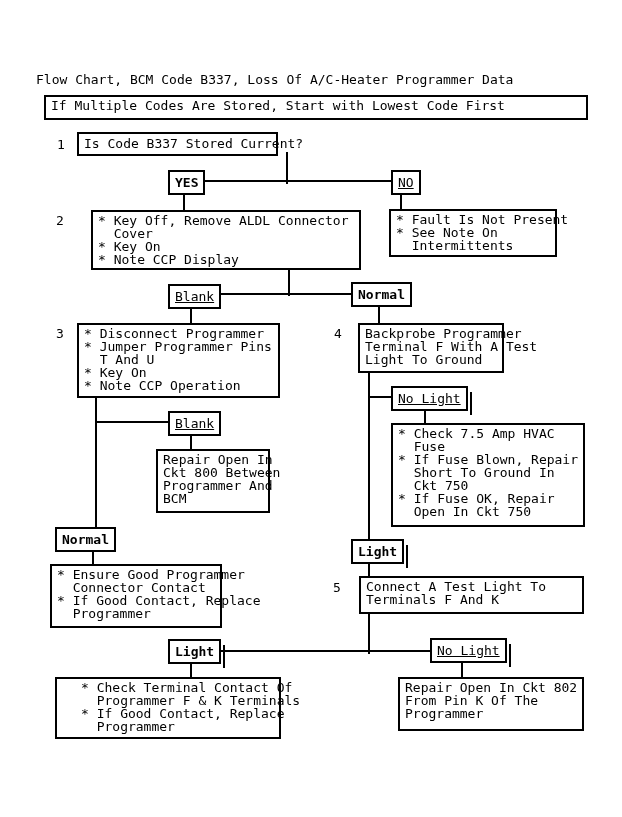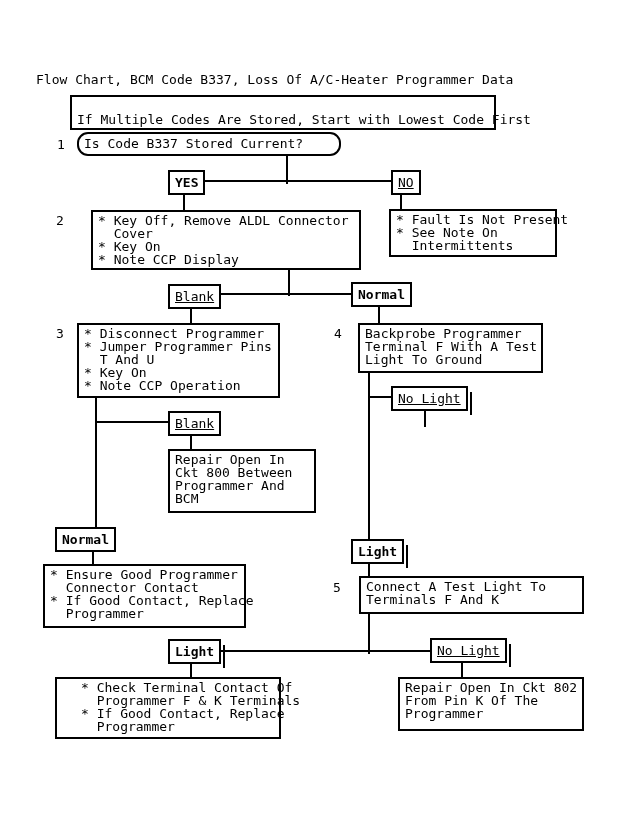--- a/index.html
+++ b/index.html
@@ -55,24 +55,24 @@
   <div class="vl" style="left:368px; top:369px; height:174px;"></div>
   <div class="hl" style="left:368px; top:396px; width:27px;"></div>
   <div class="vl" style="left:424px; top:406px; height:21px;"></div>
   <div class="vl" style="left:368px; top:558px; height:22px;"></div>
   <div class="vl" style="left:368px; top:609px; height:45px;"></div>
   <div class="hl" style="left:210px; top:650px; width:224px;"></div>
   <div class="vl" style="left:190px; top:659px; height:22px;"></div>
   <div class="vl" style="left:461px; top:660px; height:21px;"></div>
 
   <div class="title" style="left:36px; top:73px;">Flow Chart, BCM Code B337, Loss Of A/C-Heater Programmer Data</div>
-  <div class="box" style="left:70px; top:95px; width:426px; min-height:25px; padding-top:16px;">If Multiple Codes Are Stored, Start with Lowest Code First</div>
+  <div class="box" style="left:44px; top:95px; width:544px; min-height:25px; padding-top:2px;">If Multiple Codes Are Stored, Start with Lowest Code First</div>
 
   <div class="num" style="left:57px; top:138px;">1</div>
-  <div class="box" style="left:77px; top:132px; width:264px; min-height:24px; padding-top:3px;border-radius:11px;">Is Code B337 Stored Current?</div>
+  <div class="box" style="left:77px; top:132px; width:201px; min-height:24px; padding-top:3px;">Is Code B337 Stored Current?</div>
 
   <div class="lbl bold" style="left:168px; top:170px;">YES</div>
   <div class="lbl und" style="left:391px; top:170px;">NO</div>
 
   <div class="num" style="left:56px; top:214px;">2</div>
   <div class="box" style="left:77px; top:210px; width:270px; min-height:58px;margin-left:14px;">* Key Off, Remove ALDL Connector
   Cover
 * Key On
 * Note CCP Display</div>
   <div class="box" style="left:389px; top:209px; width:168px; min-height:48px;">* Fault Is Not Present
@@ -82,34 +82,41 @@
   <div class="lbl und" style="left:168px; top:284px;">Blank</div>
   <div class="lbl bold" style="left:351px; top:282px;">Normal</div>
 
   <div class="num" style="left:56px; top:327px;">3</div>
   <div class="box" style="left:77px; top:323px; width:203px; min-height:75px;">* Disconnect Programmer
 * Jumper Programmer Pins
   T And U
 * Key On
 * Note CCP Operation</div>
   <div class="num" style="left:334px; top:327px;">4</div>
-  <div class="box" style="left:358px; top:323px; width:185px; min-height:50px;">Backprobe Programmer
+  <div class="box" style="left:358px; top:323px; width:146px; min-height:50px;">Backprobe Programmer
 Terminal F With A Test
 Light To Ground</div>
 
   <div class="lbl und" style="left:168px; top:411px;">Blank</div>
-  <div class="box" style="left:168px; top:449px; width:148px; min-height:64px;">Repair Open In
+  <div class="box" style="left:156px; top:449px; width:114px; min-height:64px;">Repair Open In
 Ckt 800 Between
 Programmer And
 BCM</div>
 
   <div class="lbl und shadow" style="left:391px; top:386px;">No Light</div>
+  <div class="box" style="left:391px; top:423px; width:194px; min-height:104px;">* Check 7.5 Amp HVAC
+  Fuse
+* If Fuse Blown, Repair
+  Short To Ground In
+  Ckt 750
+* If Fuse OK, Repair
+  Open In Ckt 750</div>
 
   <div class="lbl bold" style="left:55px; top:527px;">Normal</div>
-  <div class="box" style="left:43px; top:564px; width:203px; min-height:64px;">* Ensure Good Programmer
+  <div class="box" style="left:50px; top:564px; width:172px; min-height:64px;">* Ensure Good Programmer
   Connector Contact
 * If Good Contact, Replace
   Programmer</div>
 
   <div class="lbl bold shadow" style="left:351px; top:539px;">Light</div>
   <div class="num" style="left:333px; top:581px;">5</div>
   <div class="box" style="left:359px; top:576px; width:225px; min-height:38px;">Connect A Test Light To
 Terminals F And K</div>
 
   <div class="lbl bold shadow" style="left:168px; top:639px;">Light</div>

